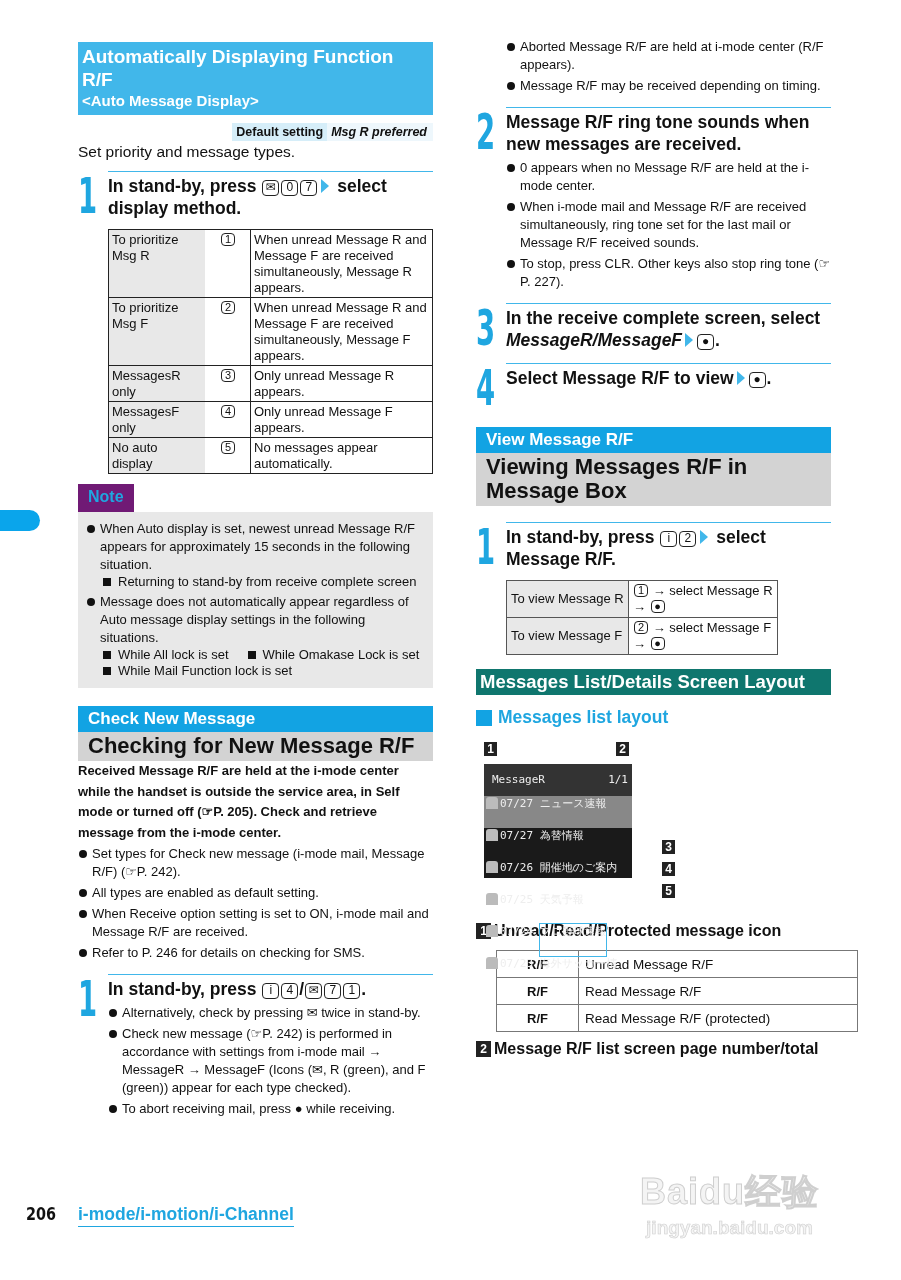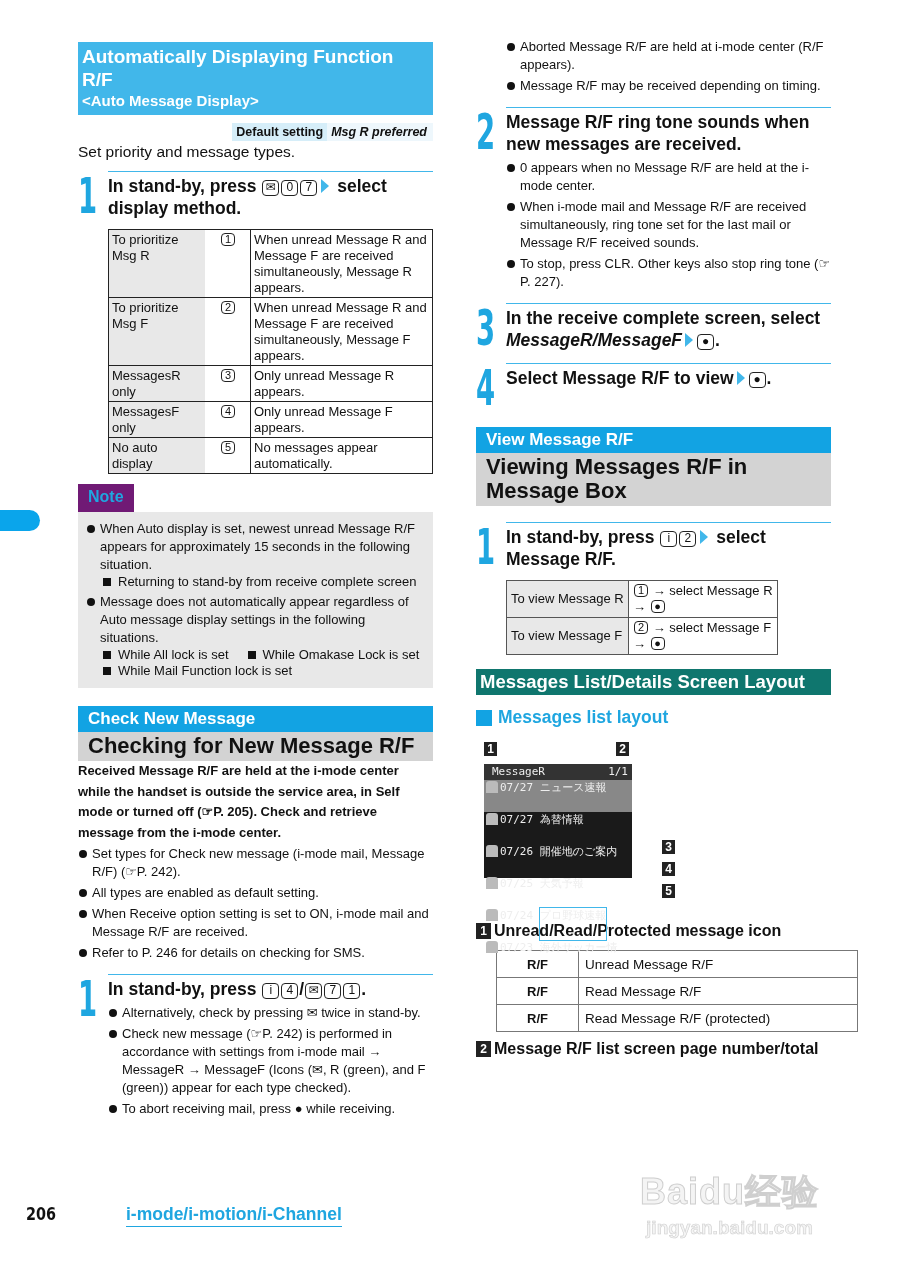--- a/index.html
+++ b/index.html
@@ -56,35 +56,35 @@
   .sub-head { color: #1fa6e0; font-weight: bold; font-size: 17.5px; margin-top: 12px; display: flex; align-items: center; }
   .sub-head .sqi { width: 16px; height: 16px; background: #12a3e3; margin-right: 6px; }
 
   table.view { border-collapse: collapse; width: 272px; margin-top: 10px; font-size: 13px; border: 1.5px solid #222; }
   table.view td { border: 1px solid #555; padding: 2px 4px; line-height: 16px; }
   table.view td.c1 { background: #e8e8e8; width: 122px; }
 
   .phone-wrap { position: relative; width: 200px; height: 160px; margin-top: 14px; }
   .callout-num { position: absolute; background: #222; color: #fff; font-weight: bold; font-size: 12px; width: 13px; height: 14px; line-height: 14px; text-align: center; }
   .phone { position: absolute; left: 8px; top: 22px; width: 148px; height: 114px; background: #1a1a1a; color: #eee; font-family: "DejaVu Sans Mono", monospace; font-size: 11px; }
-  .phone .ph-head { height: 16px; background: #333; display: flex; justify-content: space-between; padding: 0 4px 0 8px; line-height: 16px; align-items: center; }
+  .phone .ph-head { height: 32px; background: #333; display: flex; justify-content: space-between; padding: 0 4px 0 8px; line-height: 16px; align-items: center; }
   .phone .row { height: 32px; line-height: 15px; display: flex; padding-left: 2px; white-space: nowrap; }
   .phone .row.sel { background: #888; }
   .phone .ico { width: 12px; height: 12px; background: #bbb; border-radius: 3px 3px 0 0; margin: 1px 2px 0 0; }
 
   .sub-item { font-size: 16px; font-weight: bold; margin-top: 8px; display: flex; align-items: center; }
   .blk { display: inline-block; background: #222; color: #fff; font-size: 12px; width: 15px; height: 16px; line-height: 16px; text-align: center; margin-right: 3px; }
 
   table.icons { border-collapse: collapse; width: 362px; margin-left: 20px; margin-top: 10px; font-size: 13.5px; border: 1.5px solid #444; }
   table.icons td { border: 1px solid #777; padding: 4px 6px; height: 27px; }
   table.icons td.ic { width: 82px; text-align: center; font-weight: bold; font-size: 13px; }
 
   .side-tab { position: absolute; left: 0; top: 510px; width: 40px; height: 21px; background: #0aa5eb; border-radius: 0 11px 11px 0; }
 
-  .footer { position: absolute; left: 26px; top: 1203px; display: flex; align-items: baseline; gap: 48px; }
+  .footer { position: absolute; left: 26px; top: 1203px; display: flex; align-items: baseline; }
   .footer .pg { font-family: "DejaVu Sans", sans-serif; font-weight: bold; font-size: 18px; transform: scaleX(0.8); transform-origin: left; width: 44px; }
   .footer .link { color: #1fa6e0; font-size: 17.5px; font-weight: bold; border-bottom: 1.5px solid #1fa6e0; padding-bottom: 1px; margin-left: 8px; }
 
   .watermark { position: absolute; left: 640px; top: 1168px; color: #e6e6e6; font-weight: bold; text-align: center; }
   .watermark .w1 { font-size: 36px; letter-spacing: 1px; -webkit-text-stroke: 1px #cfcfcf; color: #f4f4f4; }
   .watermark .w2 { font-size: 19px; -webkit-text-stroke: 0.6px #cfcfcf; color: #f4f4f4; }
 </style>
 </head>
 <body>
 

